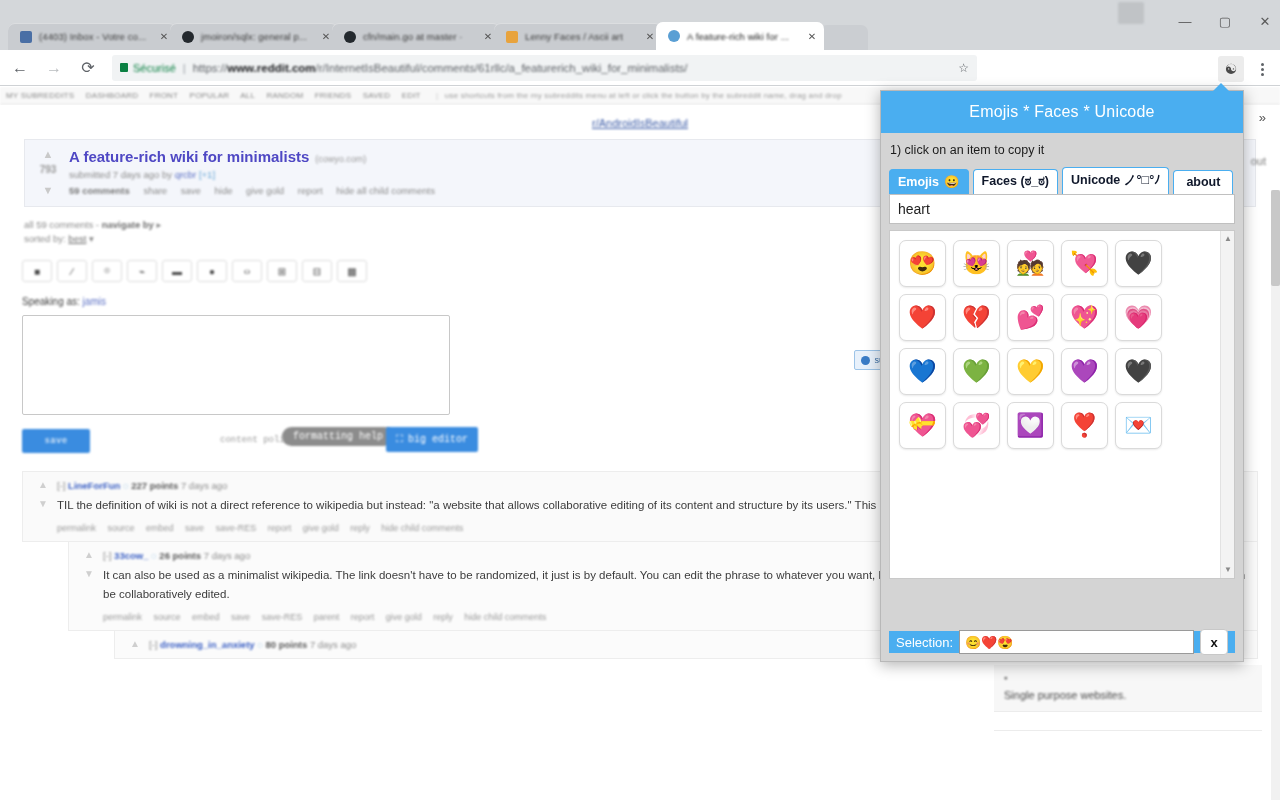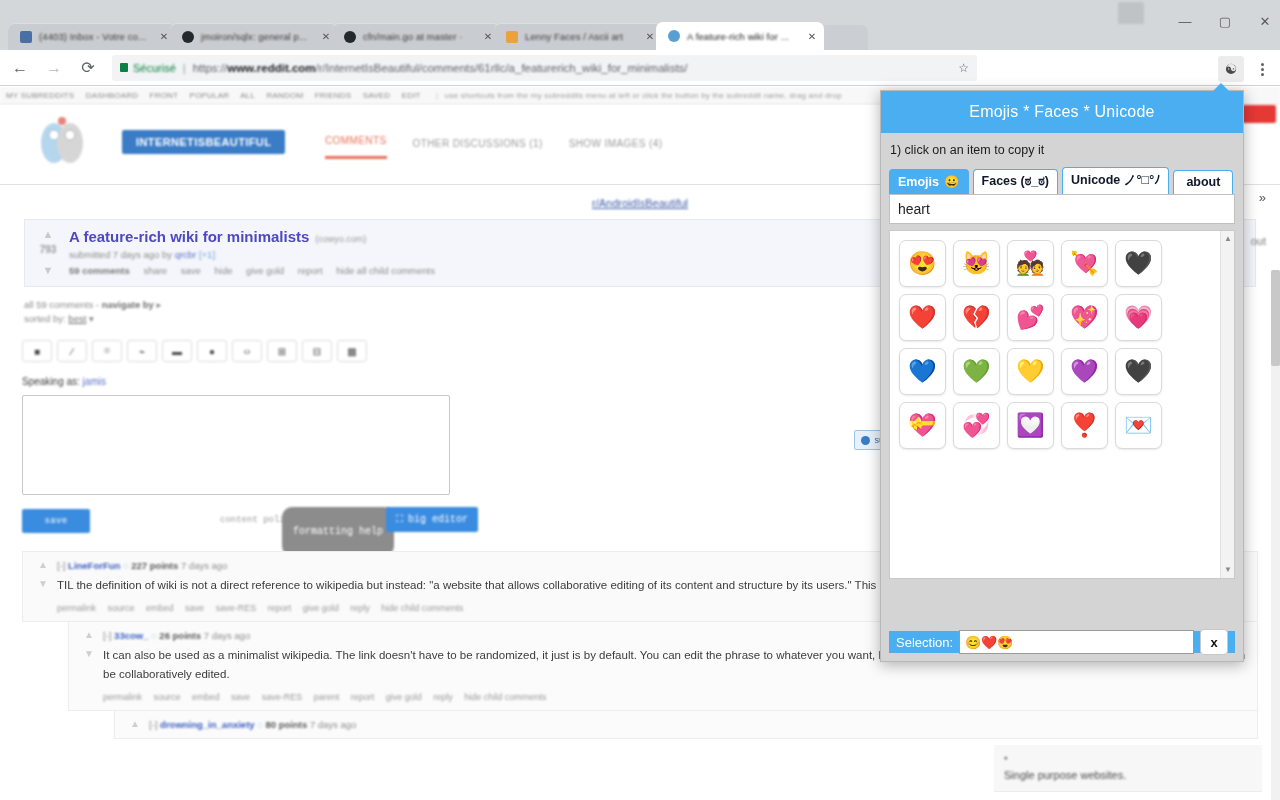--- a/index.html
+++ b/index.html
@@ -248,21 +248,21 @@
     font-size: 9px; border-radius: 2px; display: flex; align-items: center;
     justify-content: center; filter: blur(.8px); letter-spacing: .4px;
   }
   .cp-label {
     position: absolute; left: 198px; top: 6px;
     font-size: 9px; color: #9a9a9a; filter: blur(1.1px); white-space: nowrap;
   }
   .fmt-help {
     position: absolute; left: 260px; top: -2px;
     background: #8c8c8c; color: #fff; font-size: 10px;
-    padding: 19px 11px; border-radius: 10px; filter: blur(.8px);
+    padding: 4px 11px; border-radius: 10px; filter: blur(.8px);
   }
   .big-editor {
     position: absolute; left: 364px; top: -2px;
     background: #3a8ce0; color: #fff; font-size: 10px;
     padding: 7px 10px; border-radius: 2px; filter: blur(.8px);
     display: flex; align-items: center; gap: 5px;
   }
 
   
   .cmt-wrap { margin: 18px 22px 0 22px; }
@@ -481,36 +481,20 @@
       <span class="item">POPULAR</span>
       <span class="item">ALL</span>
       <span class="item">RANDOM</span>
       <span class="item">FRIENDS</span>
       <span class="item">SAVED</span>
       <span class="item">EDIT</span>
       <span class="sep">|</span>
       <span class="tip">use shortcuts from the my subreddits menu at left or click the button by the subreddit name, drag and drop</span>
     </div>
 
-    <div class="rd-header">
-      <svg class="rd-snoo" viewBox="0 0 62 62">
-        <ellipse cx="22" cy="30" rx="13" ry="20" fill="#9ec9e8"></ellipse>
-        <ellipse cx="38" cy="30" rx="13" ry="20" fill="#c9c9c9"></ellipse>
-        <circle cx="22" cy="22" r="5" fill="#fff" stroke="#7aa9cc"></circle>
-        <circle cx="38" cy="22" r="5" fill="#fff" stroke="#999"></circle>
-        <circle cx="30" cy="8" r="4" fill="#e05a4a"></circle>
-      </svg>
-      <div class="rd-subtitle">InternetIsBeautiful</div>
-      <div class="rd-tabs">
-        <div class="rd-tab sel">COMMENTS</div>
-        <div class="rd-tab">OTHER DISCUSSIONS (1)</div>
-        <div class="rd-tab">SHOW IMAGES (4)</div>
-      </div>
-      <div class="rd-adbox"></div>
-    </div>
 
     <div class="rd-body">
       <div class="rd-crosspost">r/AndroidIsBeautiful</div>
 
       <div class="rd-post">
         <div class="rd-arrow-up">▲</div>
         <div class="rd-score">793</div>
         <div class="rd-arrow-dn">▼</div>
         <span class="rd-post-title">A feature-rich wiki for minimalists</span><span class="rd-domain">(cowyo.com)</span>
         <div class="rd-submitted">

